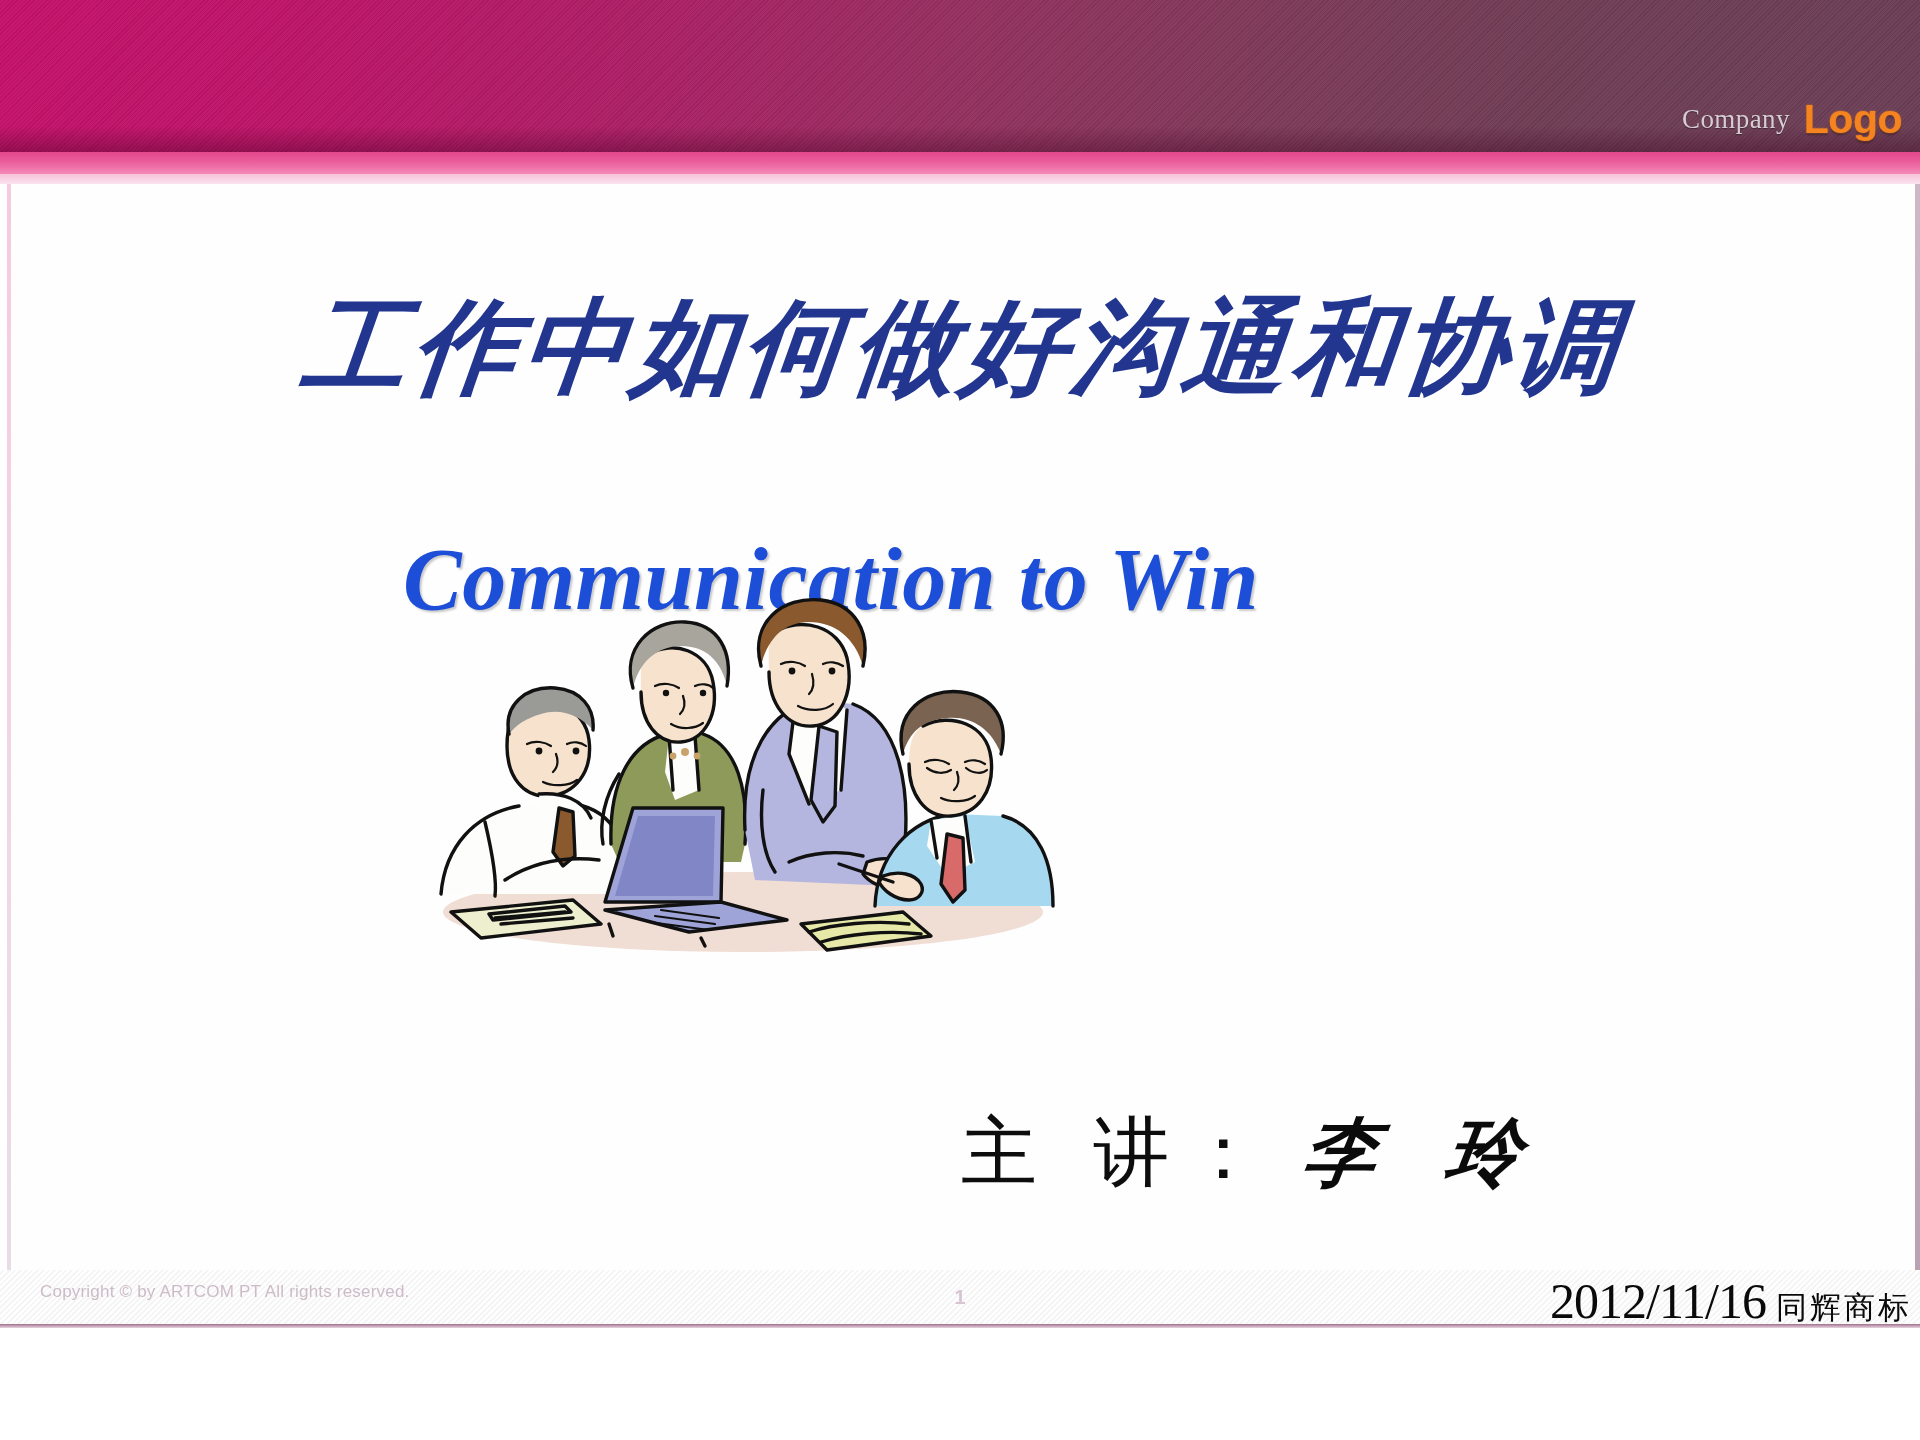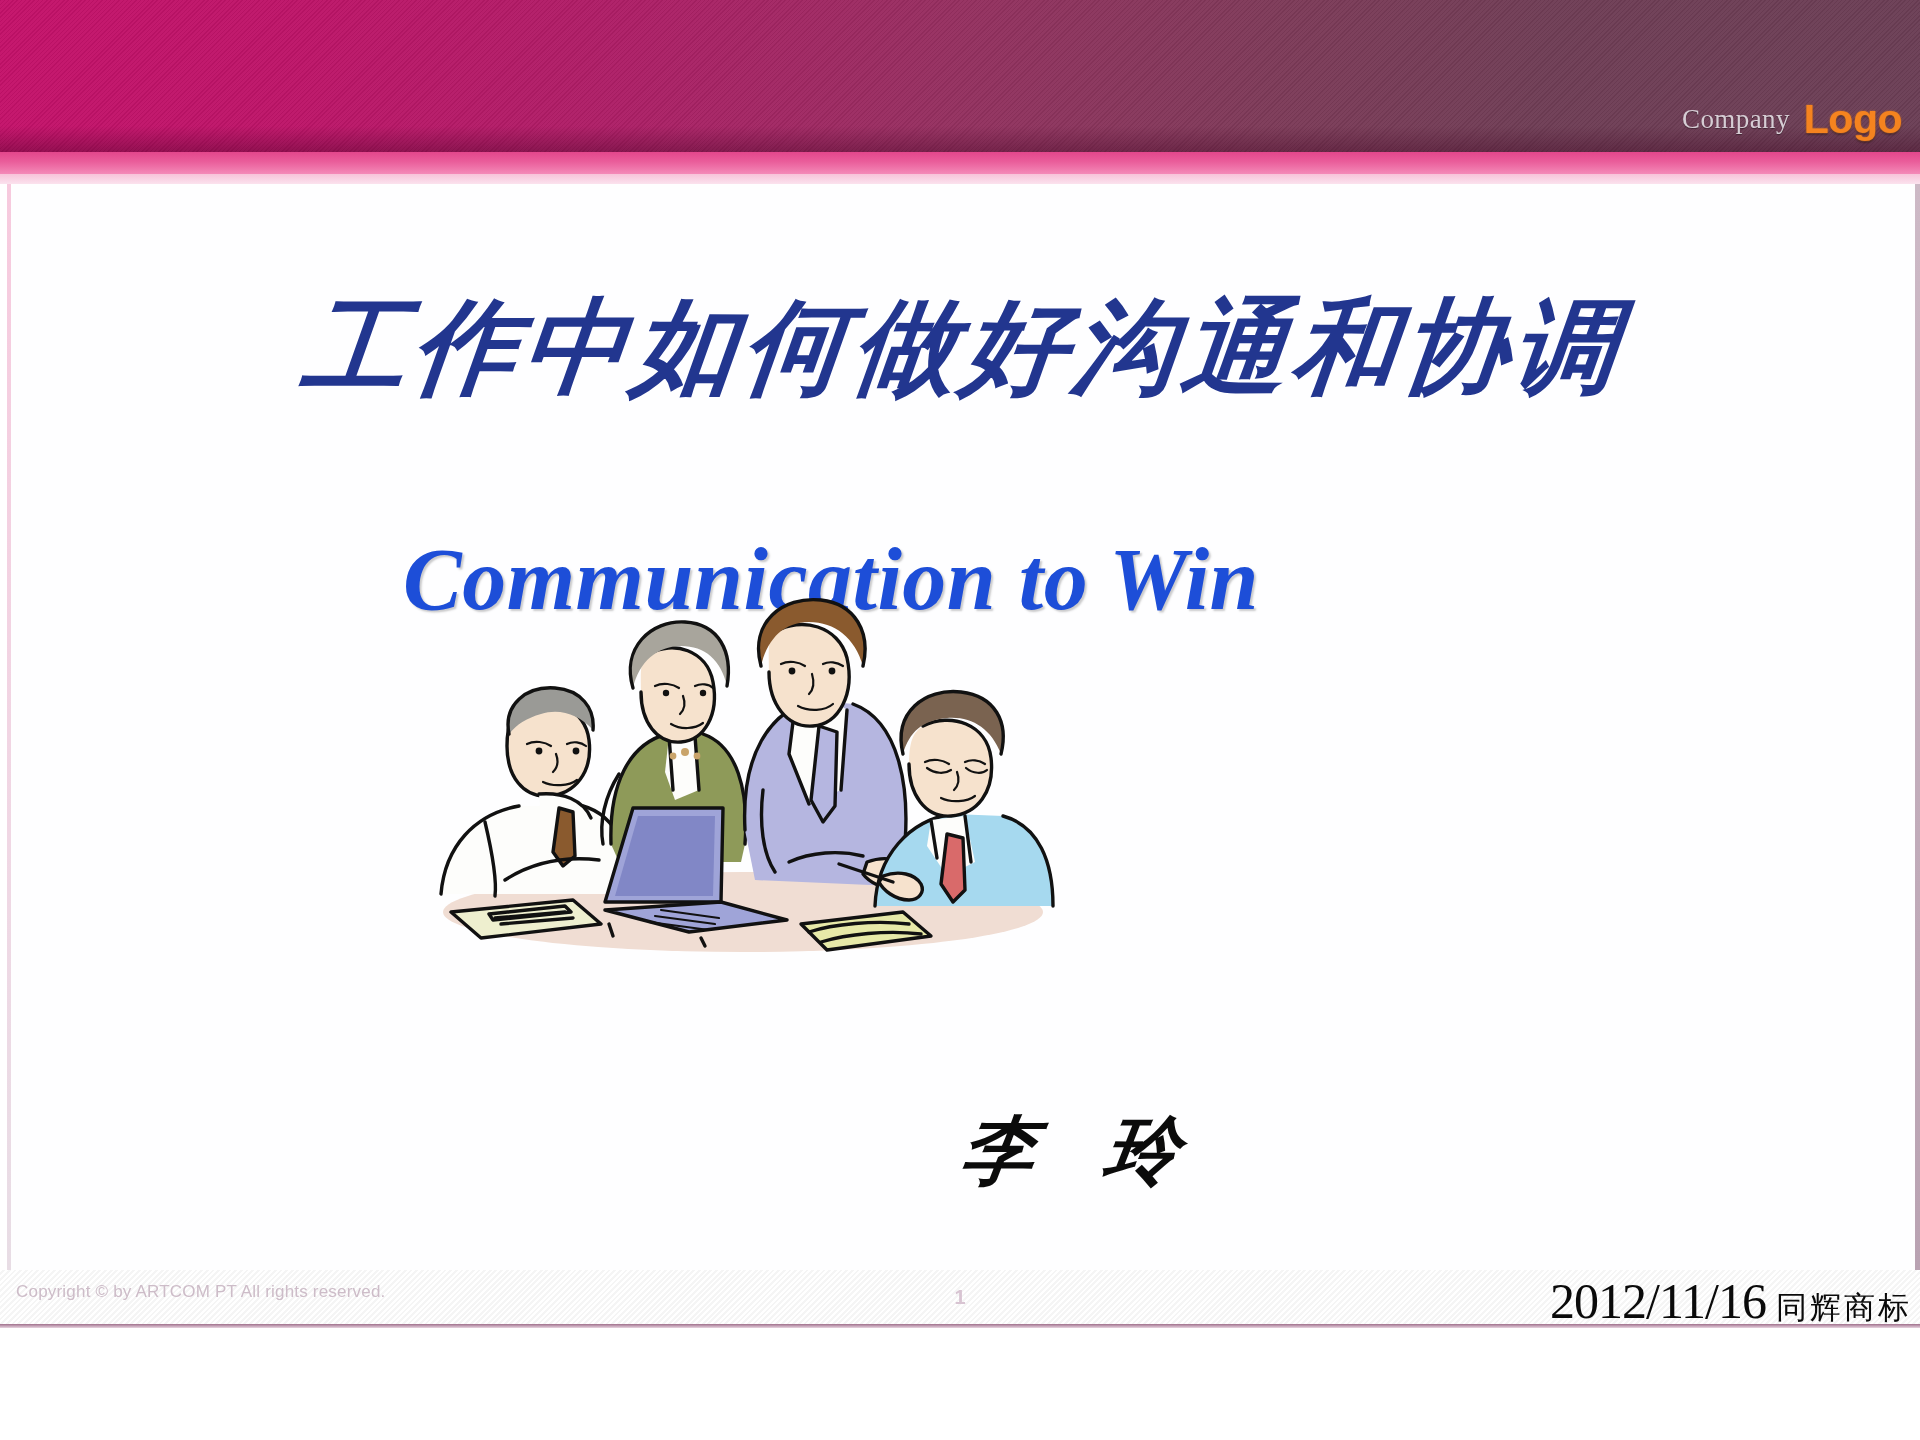--- a/index.html
+++ b/index.html
@@ -219,21 +219,21 @@
         rgba(0,0,0,0.04) 2px, rgba(0,0,0,0.04) 4px);
   }
   .footer-hilite {
     position: absolute;
     left: 0; bottom: 0;
     width: 1920px; height: 4px;
     background: linear-gradient(to bottom, #a0708c 0%, #e8d4e0 100%);
   }
   .copyright {
     position: absolute;
-    left: 16px;
+    left: 40px;
     top: 12px;
     font-family: "Liberation Sans", sans-serif;
     font-size: 17px;
     color: #cdbcc8;
     letter-spacing: .2px;
     white-space: nowrap;
   }
   .pagenum {
     position: absolute;
     left: 0;
@@ -429,20 +429,21 @@
         <path class="ln" d="M66 320 L142 312 L148 318 L70 326 Z"></path>
 
         <path class="yel" d="M378 330 L480 318 L508 342 L404 356 Z"></path>
         <path class="ln" d="M378 330 L480 318 L508 342 L404 356 Z"></path>
         <path class="ln" d="M386 338 C410 330 452 326 486 330"></path>
         <path class="ln" d="M398 348 C424 340 464 336 498 340"></path>
       </svg>
     </div>
 
     <div class="speaker">
+      <span class="speaker-label">主 讲：</span>
       <span class="speaker-name">李 玲</span>
     </div>
 
   </div>
 
   <div class="footer">
     <div class="footer-weave"></div>
     <div class="copyright">Copyright © by ARTCOM PT  All rights reserved.</div>
     <div class="pagenum">1</div>
     <div class="footer-right">

